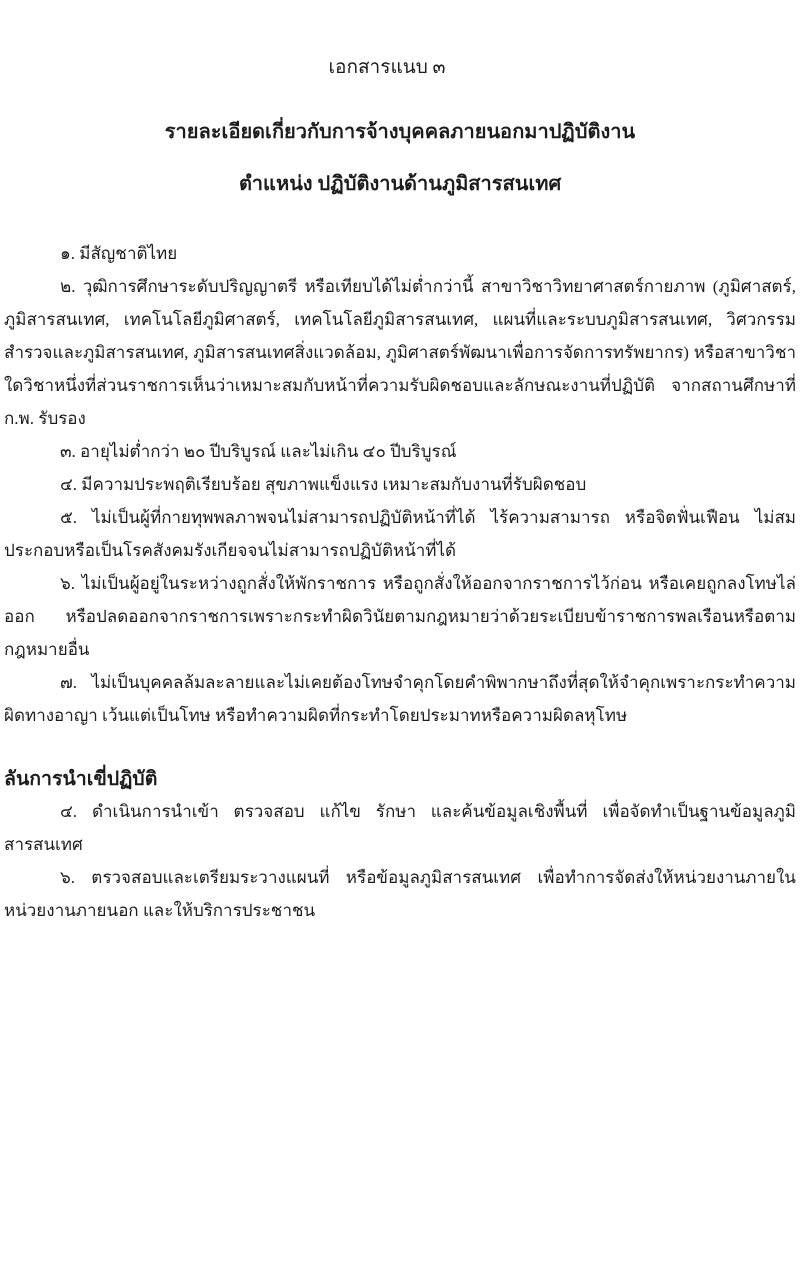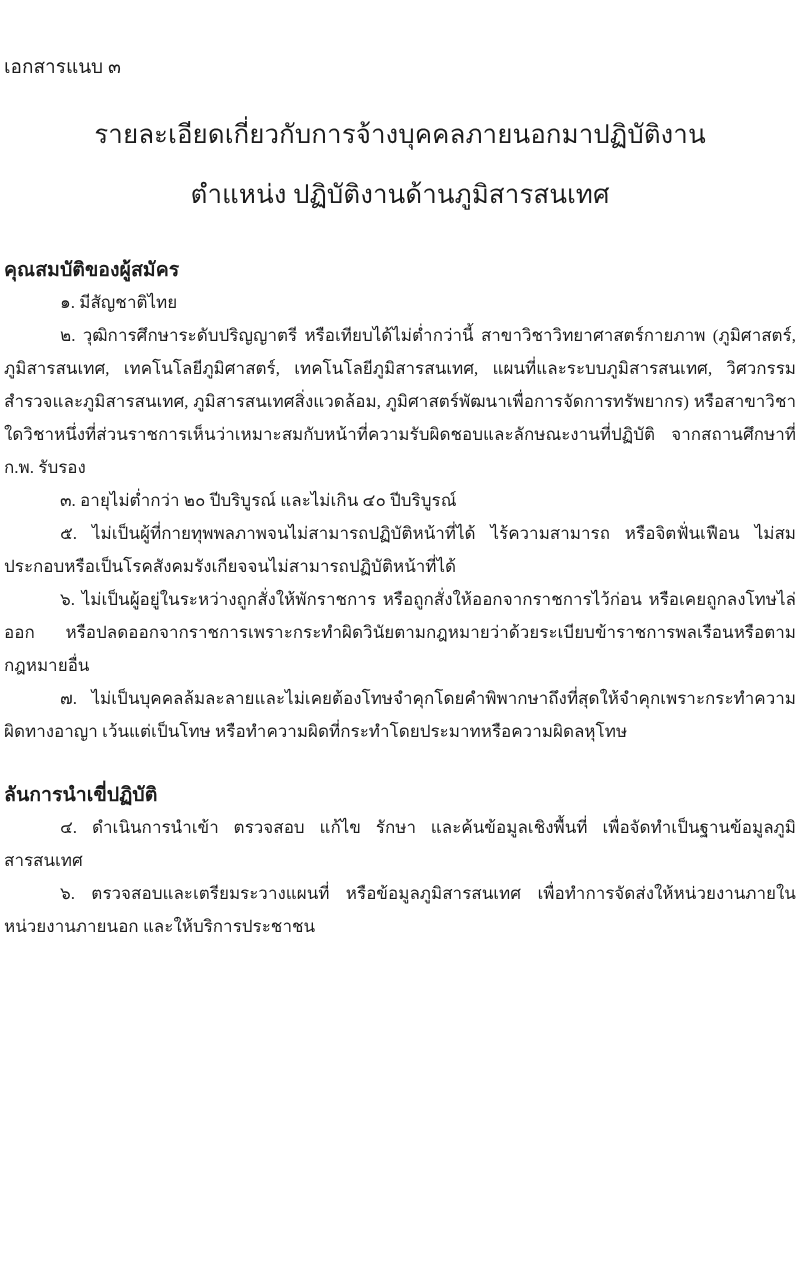--- a/index.html
+++ b/index.html
@@ -15,29 +15,29 @@
     -webkit-font-smoothing: antialiased;
   }
   .page {
     position: relative;
     width: 800px;
     min-height: 1285px;
     background: #ffffff;
     padding: 54px 4px 30px 4px;
   }
   .attachment-label {
-    text-align: left;
+    text-align: center;
     padding-right: 26px;
     font-size: 19px;
     line-height: 1.4;
   }
   .doc-title {
     text-align: center;
-    font-weight: normal;
-    font-size: 26px;
+    font-weight: bold;
+    font-size: 20px;
     line-height: 1.4;
   }
   .doc-title.first { margin-top: 36px; }
   .doc-title.second { margin-top: 24px; }
   .section { margin-top: 40px; }
   .section + .section { margin-top: 30px; }
   .section-heading {
     font-weight: bold;
     font-size: 19.5px;
     line-height: 33px;
@@ -55,24 +55,24 @@
 
 <div class="page">
 
   <div class="attachment-label">เอกสารแนบ ๓</div>
 
   <div class="doc-title first">รายละเอียดเกี่ยวกับการจ้างบุคคลภายนอกมาปฏิบัติงาน</div>
 
   <div class="doc-title second">ตำแหน่ง ปฏิบัติงานด้านภูมิสารสนเทศ</div>
 
   <div class="section">
-    <div class="section-heading">คุณสมบัติของผู้สมัคร</div>
     <p class="para">๑. มีสัญชาติไทย</p>
     <p class="para">๒. วุฒิการศึกษาระดับปริญญาตรี หรือเทียบได้ไม่ต่ำกว่านี้ สาขาวิชาวิทยาศาสตร์กายภาพ (ภูมิศาสตร์, ภูมิสารสนเทศ, เทคโนโลยีภูมิศาสตร์, เทคโนโลยีภูมิสารสนเทศ, แผนที่และระบบภูมิสารสนเทศ, วิศวกรรมสำรวจและภูมิสารสนเทศ, ภูมิสารสนเทศสิ่งแวดล้อม, ภูมิศาสตร์พัฒนาเพื่อการจัดการทรัพยากร) หรือสาขาวิชาใดวิชาหนึ่งที่ส่วนราชการเห็นว่าเหมาะสมกับหน้าที่ความรับผิดชอบและลักษณะงานที่ปฏิบัติ จากสถานศึกษาที่ ก.พ. รับรอง</p>
     <p class="para">๓. อายุไม่ต่ำกว่า ๒๐ ปีบริบูรณ์ และไม่เกิน ๔๐ ปีบริบูรณ์</p>
+    <p class="para">๔. มีความประพฤติเรียบร้อย สุขภาพแข็งแรง เหมาะสมกับงานที่รับผิดชอบ</p>
     <p class="para">๕. ไม่เป็นผู้ที่กายทุพพลภาพจนไม่สามารถปฏิบัติหน้าที่ได้ ไร้ความสามารถ หรือจิตฟั่นเฟือน ไม่สมประกอบหรือเป็นโรคสังคมรังเกียจจนไม่สามารถปฏิบัติหน้าที่ได้</p>
     <p class="para">๖. ไม่เป็นผู้อยู่ในระหว่างถูกสั่งให้พักราชการ หรือถูกสั่งให้ออกจากราชการไว้ก่อน หรือเคยถูกลงโทษไล่ออก หรือปลดออกจากราชการเพราะกระทำผิดวินัยตามกฎหมายว่าด้วยระเบียบข้าราชการพลเรือนหรือตามกฎหมายอื่น</p>
     <p class="para">๗. ไม่เป็นบุคคลล้มละลายและไม่เคยต้องโทษจำคุกโดยคำพิพากษาถึงที่สุดให้จำคุกเพราะกระทำความผิดทางอาญา เว้นแต่เป็นโทษ หรือทำความผิดที่กระทำโดยประมาทหรือความผิดลหุโทษ</p>
   </div>
 
   <div class="section">
     <div class="section-heading">ลันการนำเขี่ปฏิบัติ</div>
     <p class="para">๔. ดำเนินการนำเข้า ตรวจสอบ แก้ไข รักษา และค้นข้อมูลเชิงพื้นที่ เพื่อจัดทำเป็นฐานข้อมูลภูมิสารสนเทศ</p>
     <p class="para">๖. ตรวจสอบและเตรียมระวางแผนที่ หรือข้อมูลภูมิสารสนเทศ เพื่อทำการจัดส่งให้หน่วยงานภายใน หน่วยงานภายนอก และให้บริการประชาชน</p>
 

